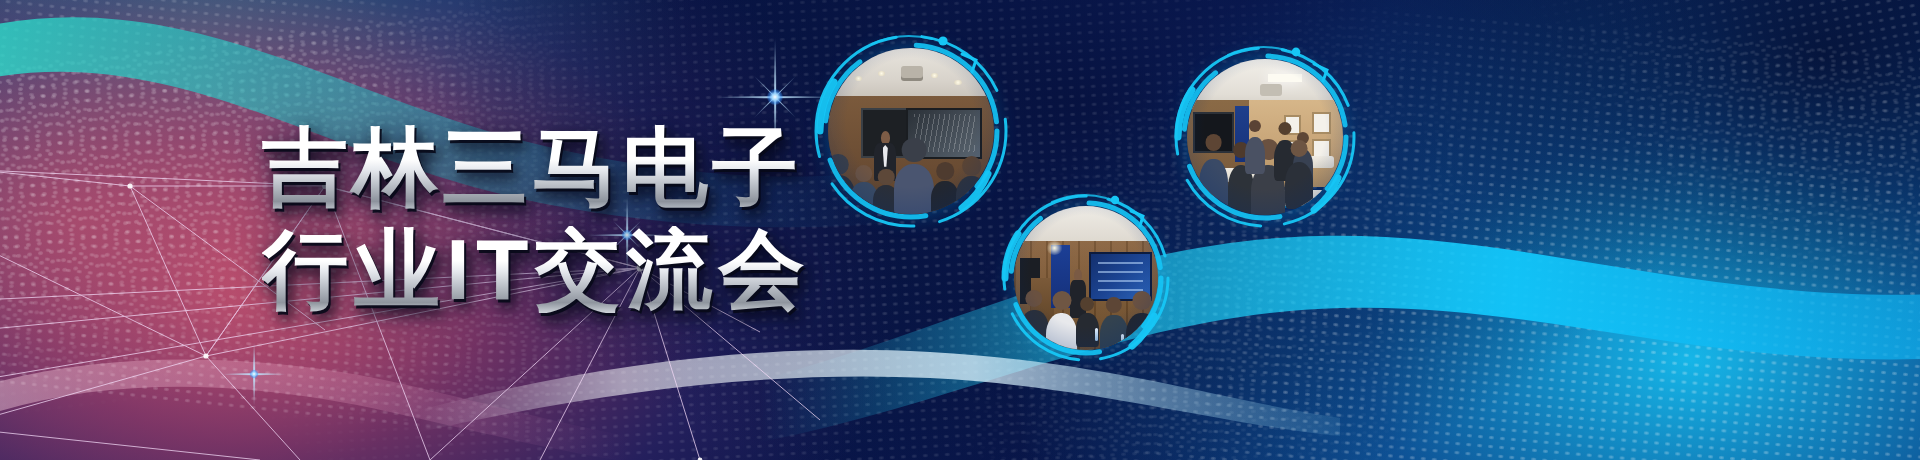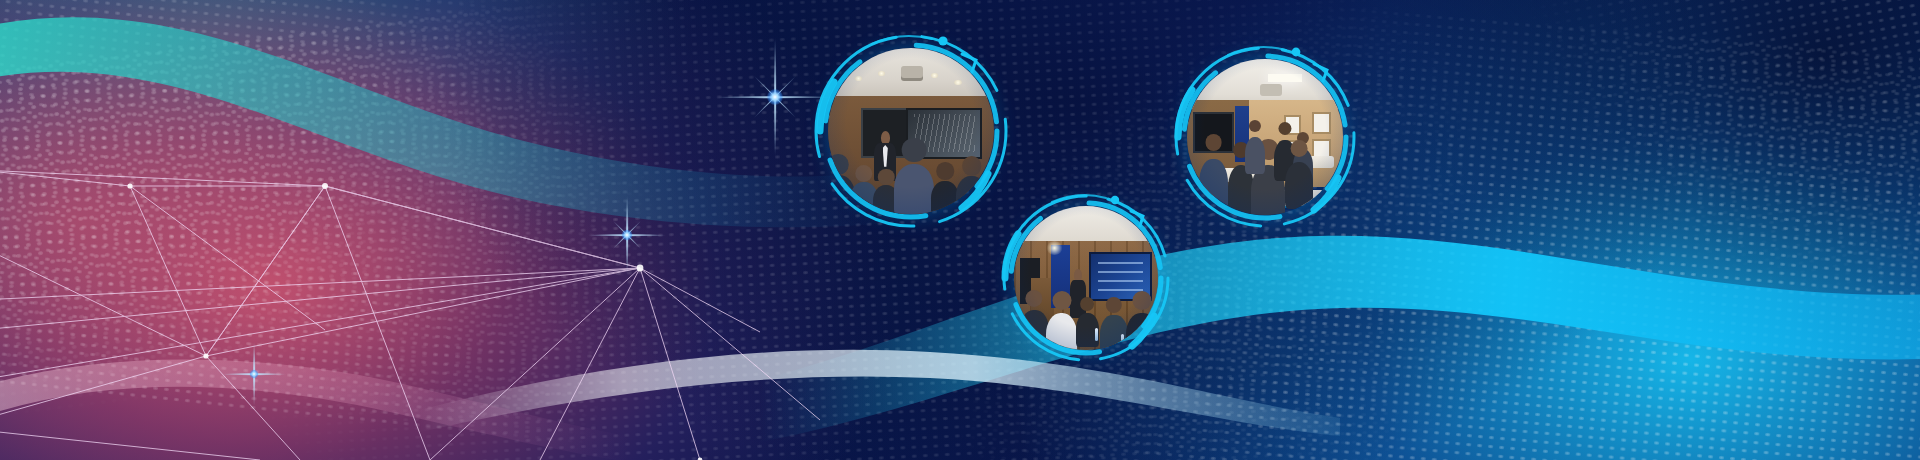--- a/index.html
+++ b/index.html
@@ -292,20 +292,24 @@
     <i class="d1" style="width:40px;"></i>
     <i class="d2" style="width:40px;"></i>
     <i class="core" style="width:11px;height:11px;"></i>
   </div>
   <div class="star" style="left:222px;top:342px;width:64px;height:64px;">
     <i class="h" style="width:64px;"></i>
     <i class="v" style="height:64px;"></i>
     <i class="core" style="width:9px;height:9px;"></i>
   </div>
 
+  <div class="headline">
+    <div class="hl-line l1">吉林三马电子</div>
+    <div class="hl-line l2">行业IT交流会</div>
+  </div>
 
   <div class="circle-node" style="left:812px;top:32px;width:198px;height:198px;">
     <svg class="ring-svg" width="198" height="198" viewBox="0 0 198 198">
       <g fill="none" stroke="#18c8f5" stroke-linecap="round">
         <circle cx="99" cy="99" r="95" stroke-width="3" stroke-dasharray="160 26 96 30" stroke-dashoffset="40" opacity=".95"></circle>
         <circle cx="99" cy="99" r="86" stroke-width="5" stroke-dasharray="120 40 70 60" stroke-dashoffset="170" opacity=".9"></circle>
         <circle cx="99" cy="99" r="78" stroke-width="1.6" stroke-dasharray="54 40 30 60" opacity=".75"></circle>
         <path d="M8 99 A91 91 0 0 1 22 50" stroke-width="7" opacity=".95"></path>
         <path d="M176 142 A86 86 0 0 1 150 176" stroke-width="7" opacity=".95"></path>
         <path d="M60 12 A93 93 0 0 1 120 7" stroke-width="2" opacity=".8"></path>

